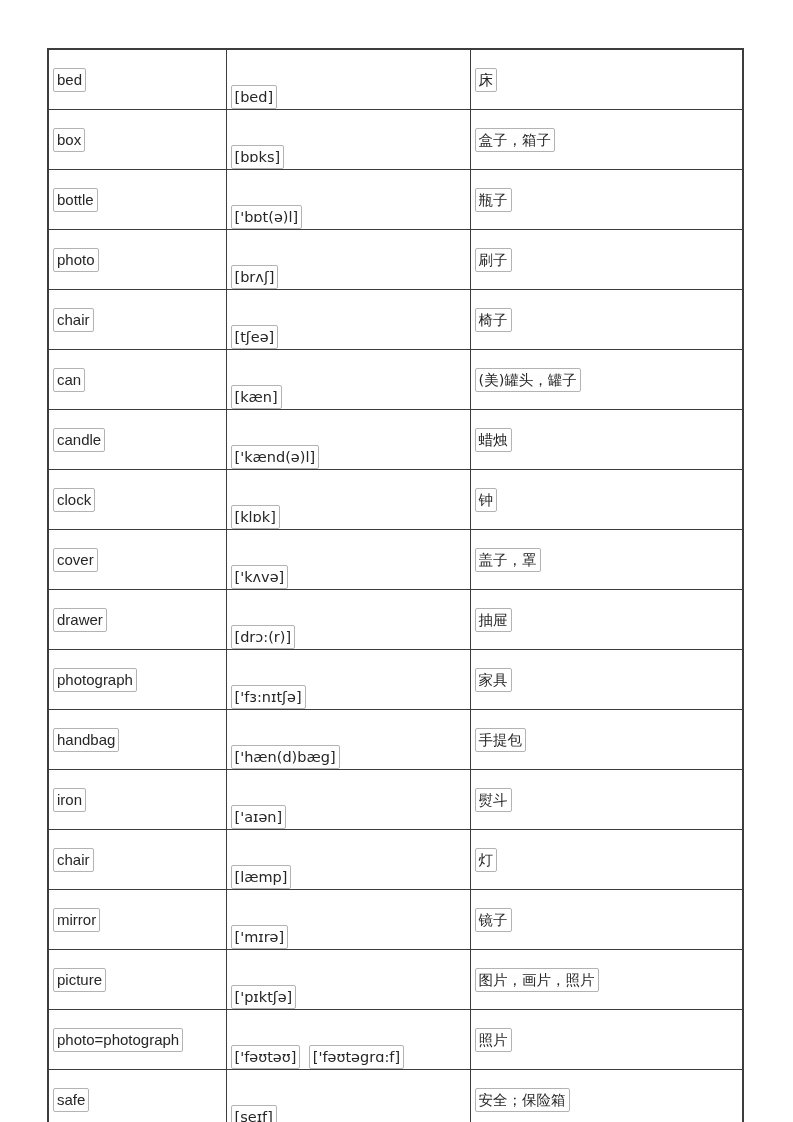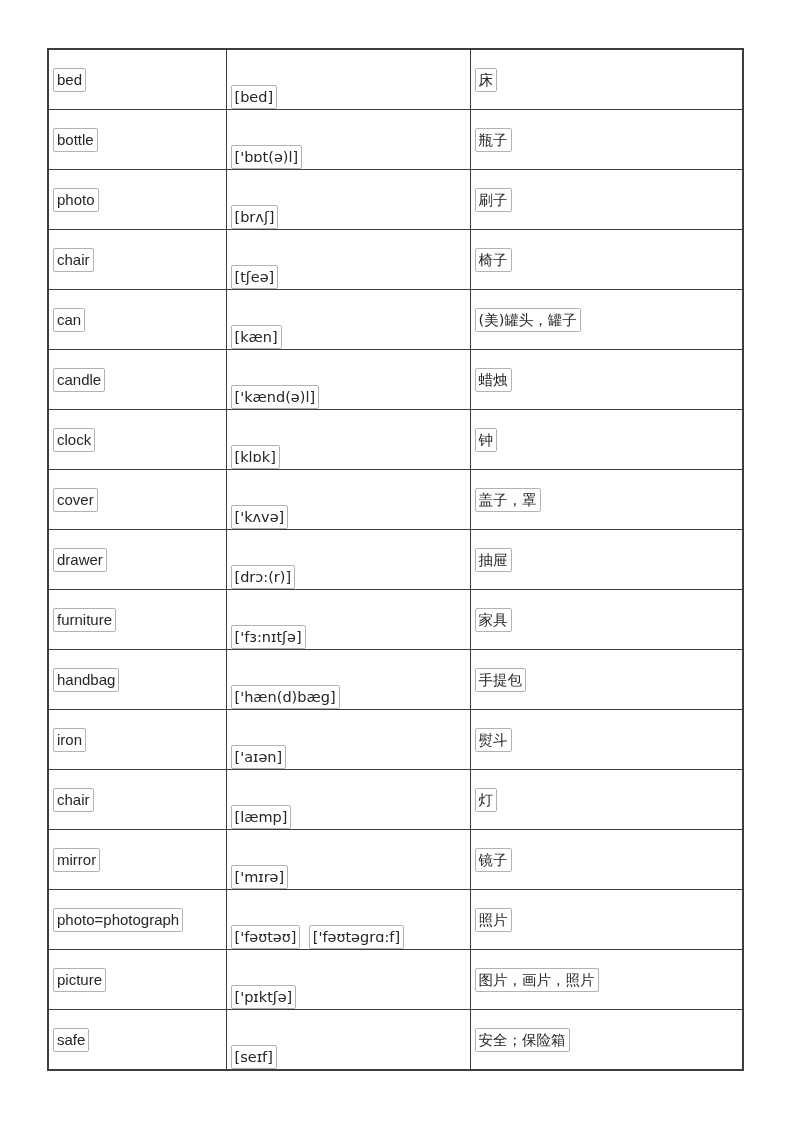--- a/index.html
+++ b/index.html
@@ -73,20 +73,32 @@
     </td>
     <td class="phonetic">
       <span class="tag">[bed]</span>
       
     </td>
     <td class="meaning">
       <span class="tag">床</span>
     </td>
   </tr>
 
+  <tr>
+    <td class="word">
+      <span class="tag">box</span>
+    </td>
+    <td class="phonetic">
+      <span class="tag">[bɒks]</span>
+      
+    </td>
+    <td class="meaning">
+      <span class="tag">盒子，箱子</span>
+    </td>
+  </tr>
 
   <tr>
     <td class="word">
       <span class="tag">bottle</span>
     </td>
     <td class="phonetic">
       <span class="tag">['bɒt(ə)l]</span>
       
     </td>
     <td class="meaning">
@@ -181,21 +193,21 @@
       <span class="tag">[drɔ:(r)]</span>
       
     </td>
     <td class="meaning">
       <span class="tag">抽屉</span>
     </td>
   </tr>
 
   <tr>
     <td class="word">
-      <span class="tag">furniture</span>
+      <span class="tag">photograph</span>
     </td>
     <td class="phonetic">
       <span class="tag">['fɜ:nɪtʃə]</span>
       
     </td>
     <td class="meaning">
       <span class="tag">家具</span>
     </td>
   </tr>
 
@@ -243,49 +255,49 @@
   <tr>
     <td class="word">
       <span class="tag">mirror</span>
     </td>
     <td class="phonetic">
       <span class="tag">['mɪrə]</span>
       
     </td>
     <td class="meaning">
       <span class="tag">镜子</span>
+    </td>
+  </tr>
+
+  <tr>
+    <td class="word">
+      <span class="tag">picture</span>
+    </td>
+    <td class="phonetic">
+      <span class="tag">['pɪktʃə]</span>
+      
+    </td>
+    <td class="meaning">
+      <span class="tag">图片，画片，照片</span>
     </td>
   </tr>
 
   <tr>
     <td class="word">
       <span class="tag">photo=photograph</span>
     </td>
     <td class="phonetic">
       <span class="tag">['fəʊtəʊ]</span>
       <span class="tag">['fəʊtəgrɑ:f]</span>
     </td>
     <td class="meaning">
       <span class="tag">照片</span>
     </td>
   </tr>
 
-  <tr>
-    <td class="word">
-      <span class="tag">picture</span>
-    </td>
-    <td class="phonetic">
-      <span class="tag">['pɪktʃə]</span>
-      
-    </td>
-    <td class="meaning">
-      <span class="tag">图片，画片，照片</span>
-    </td>
-  </tr>
-
 
 
   <tr>
     <td class="word">
       <span class="tag">safe</span>
     </td>
     <td class="phonetic">
       <span class="tag">[seɪf]</span>
       
     </td>

